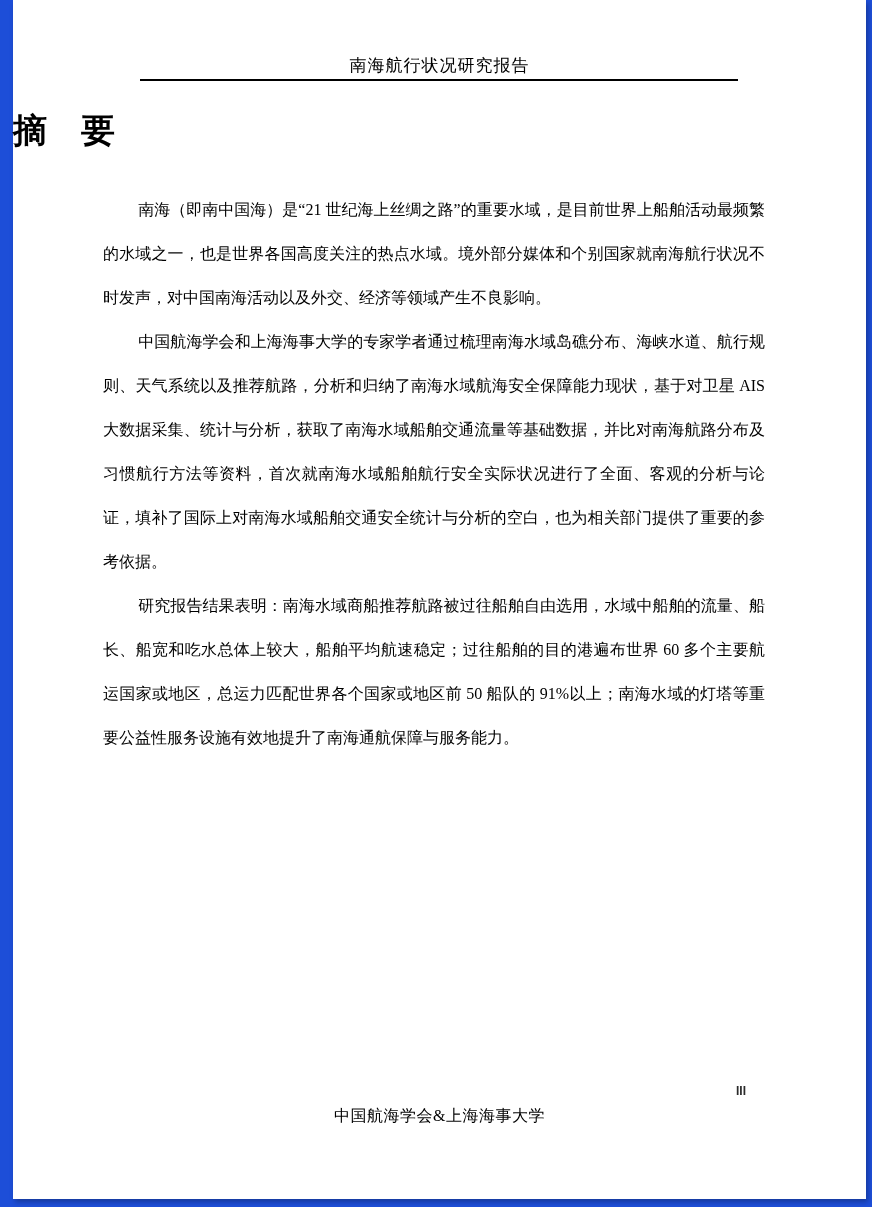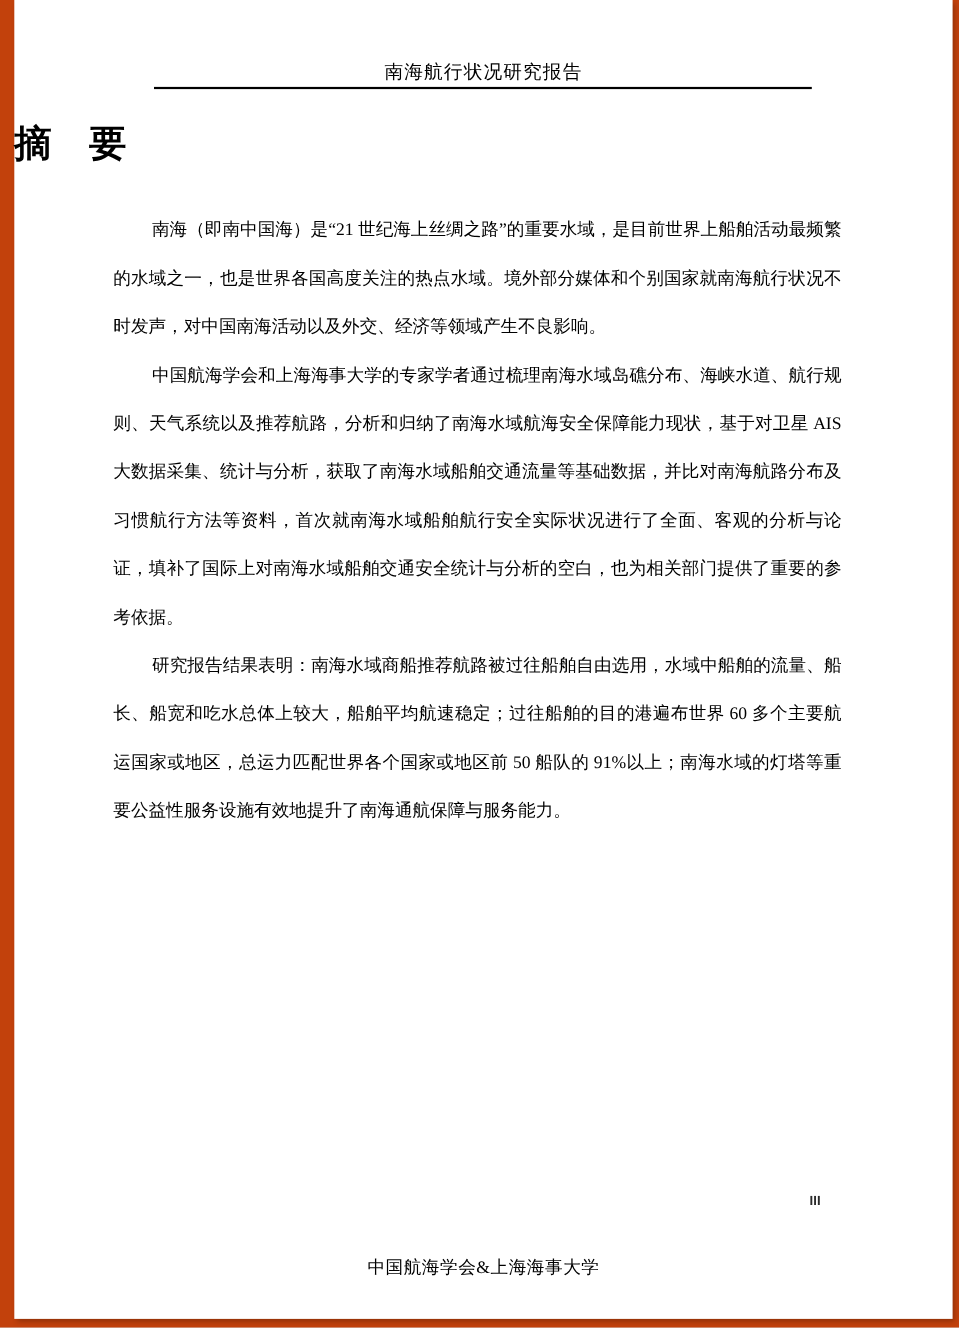--- a/index.html
+++ b/index.html
@@ -8,21 +8,21 @@
     width: 872px;
     height: 1207px;
     overflow: hidden;
     background: #d8d8d8;
     font-family: "Liberation Serif", "DejaVu Serif", serif;
   }
   .canvas {
     position: relative;
     width: 872px;
     height: 1207px;
-    background: #c2410c;
+    background: #1d4ed8;
   }
   .page {
     position: absolute;
     left: 13px;
     top: 0;
     width: 853px;
     height: 1199px;
     background: #ffffff;
     box-shadow: 2px 3px 5px rgba(0,0,0,0.28);
   }
@@ -81,21 +81,20 @@
   }
   .footer-org {
     position: absolute;
     top: 1106px;
     left: 0;
     width: 100%;
     text-align: center;
     font-size: 16px;
     letter-spacing: 0.5px;
     color: #000000;
-    margin-top: 36px;
   }
 </style>
 </head>
 <body>
 
 <div class="canvas">
   <div class="page">
 
     <div class="running-header">南海航行状况研究报告</div>
 

